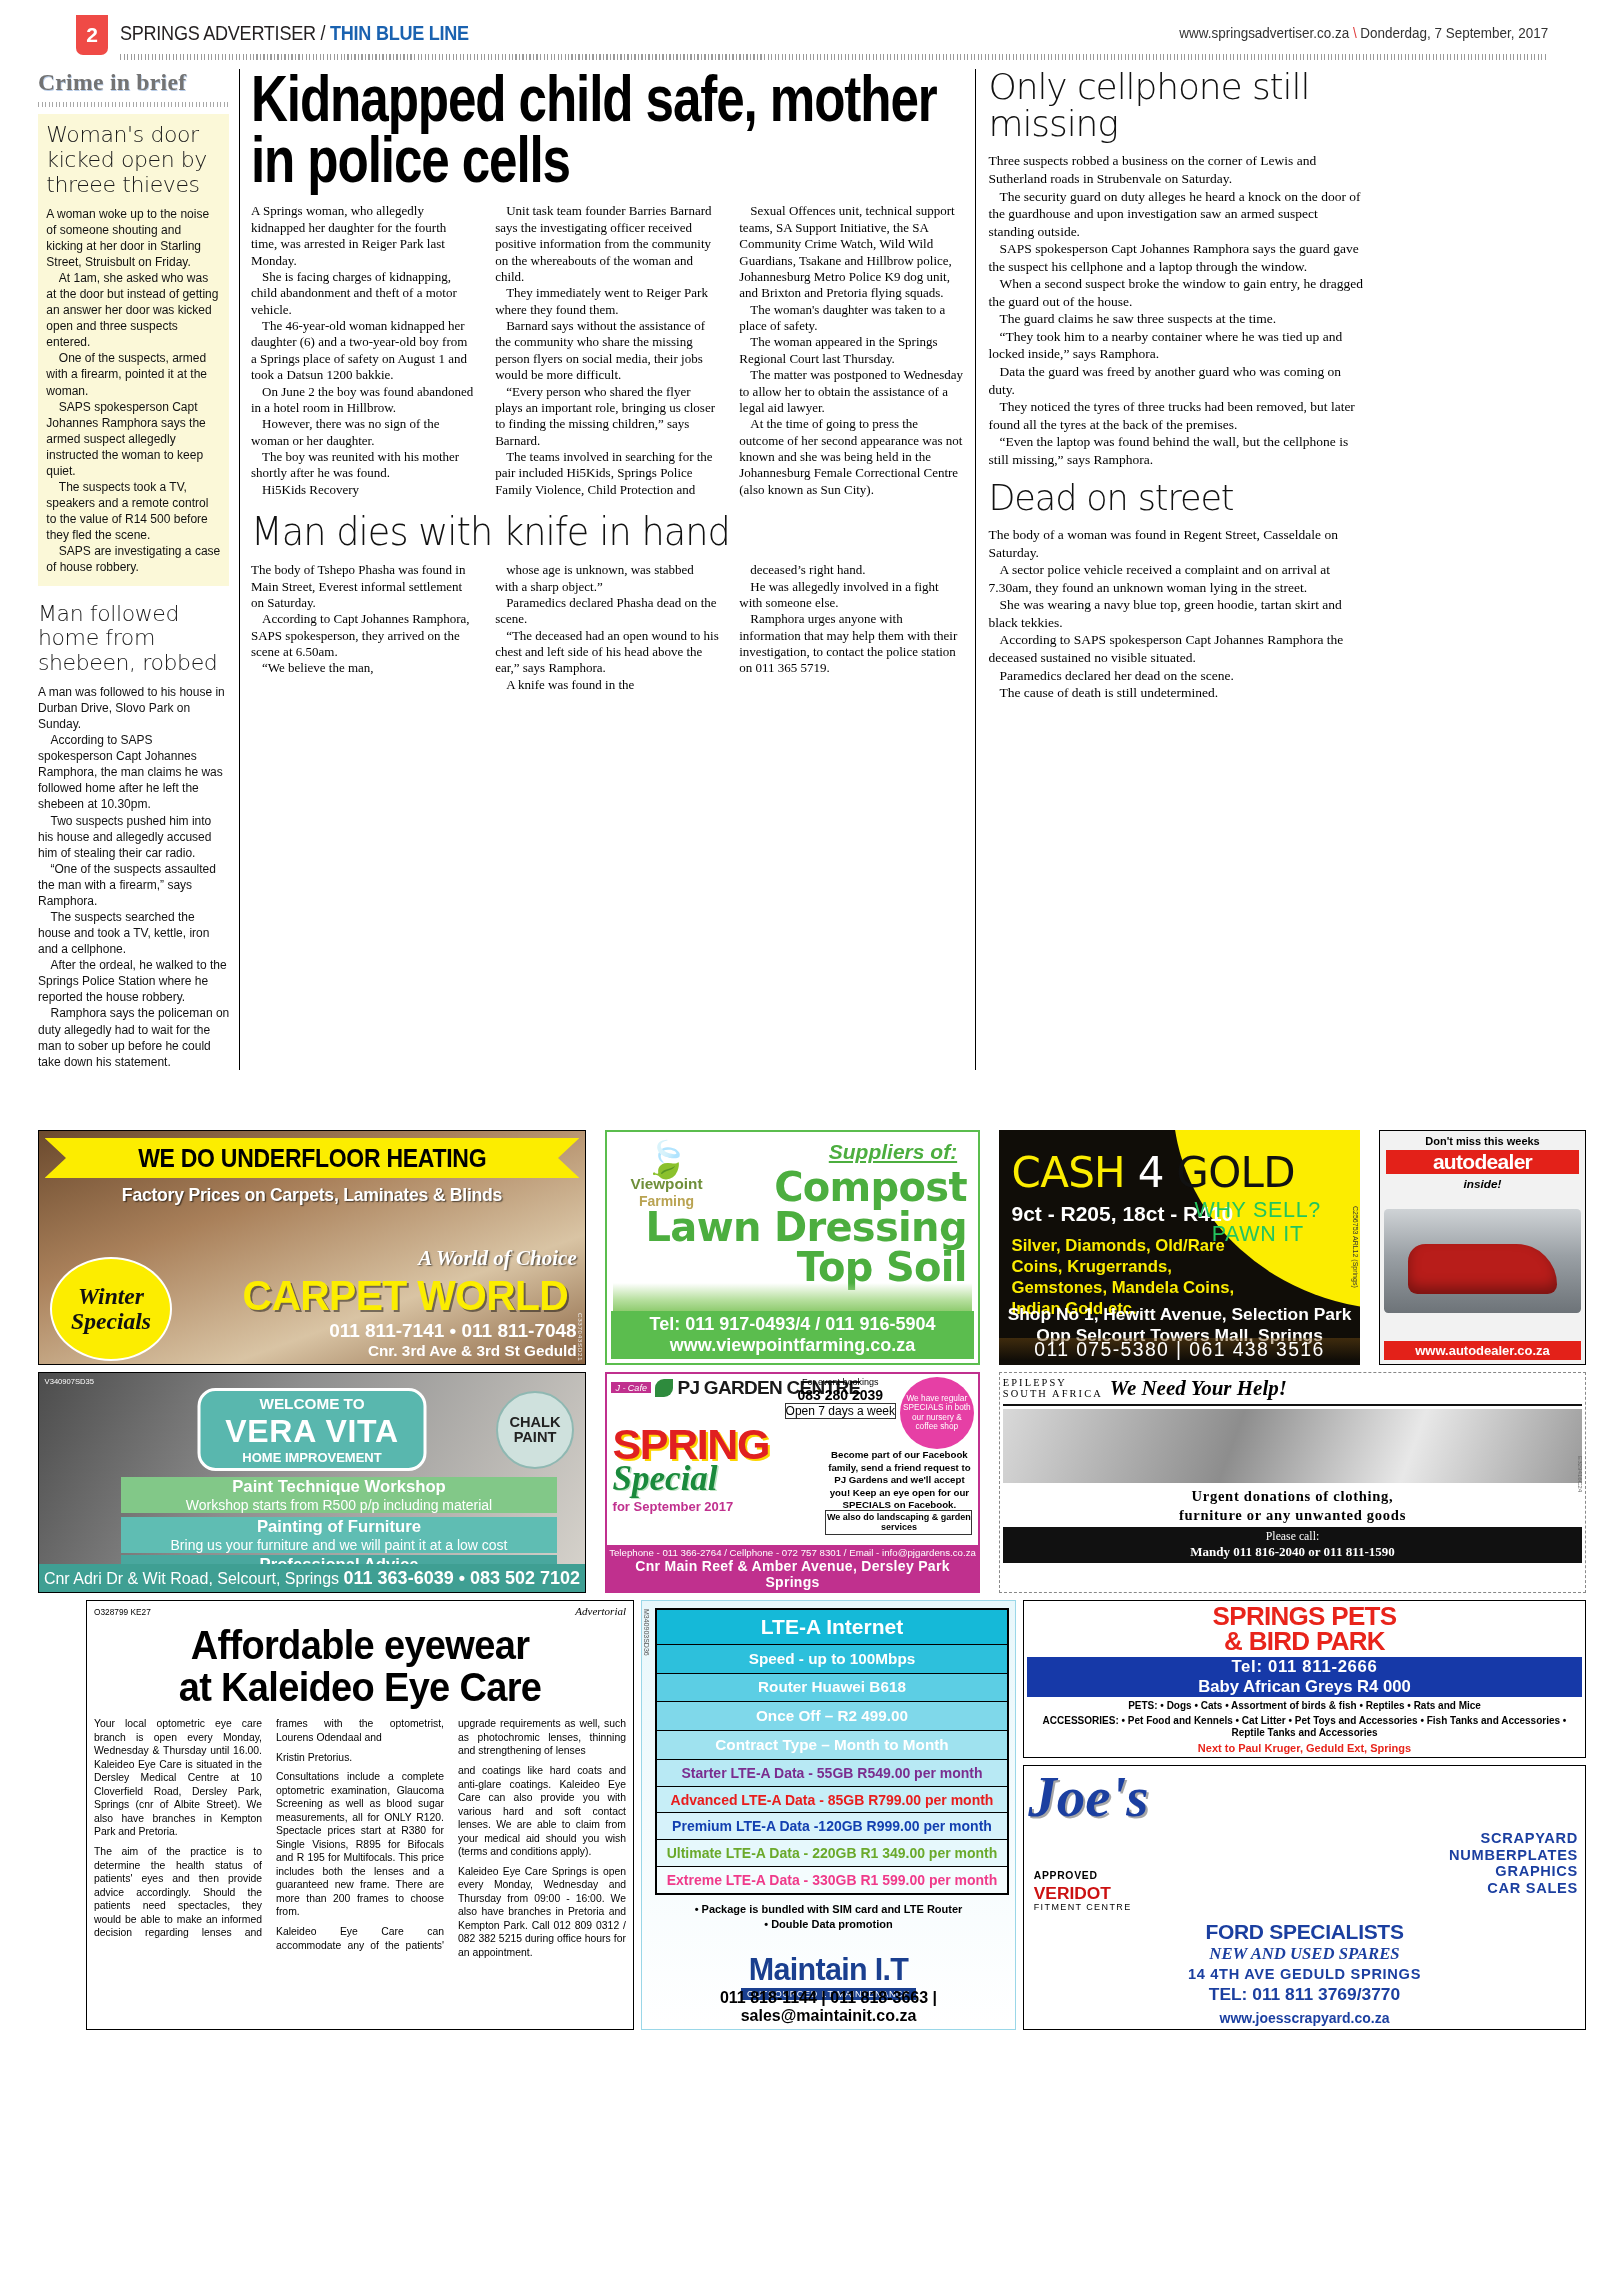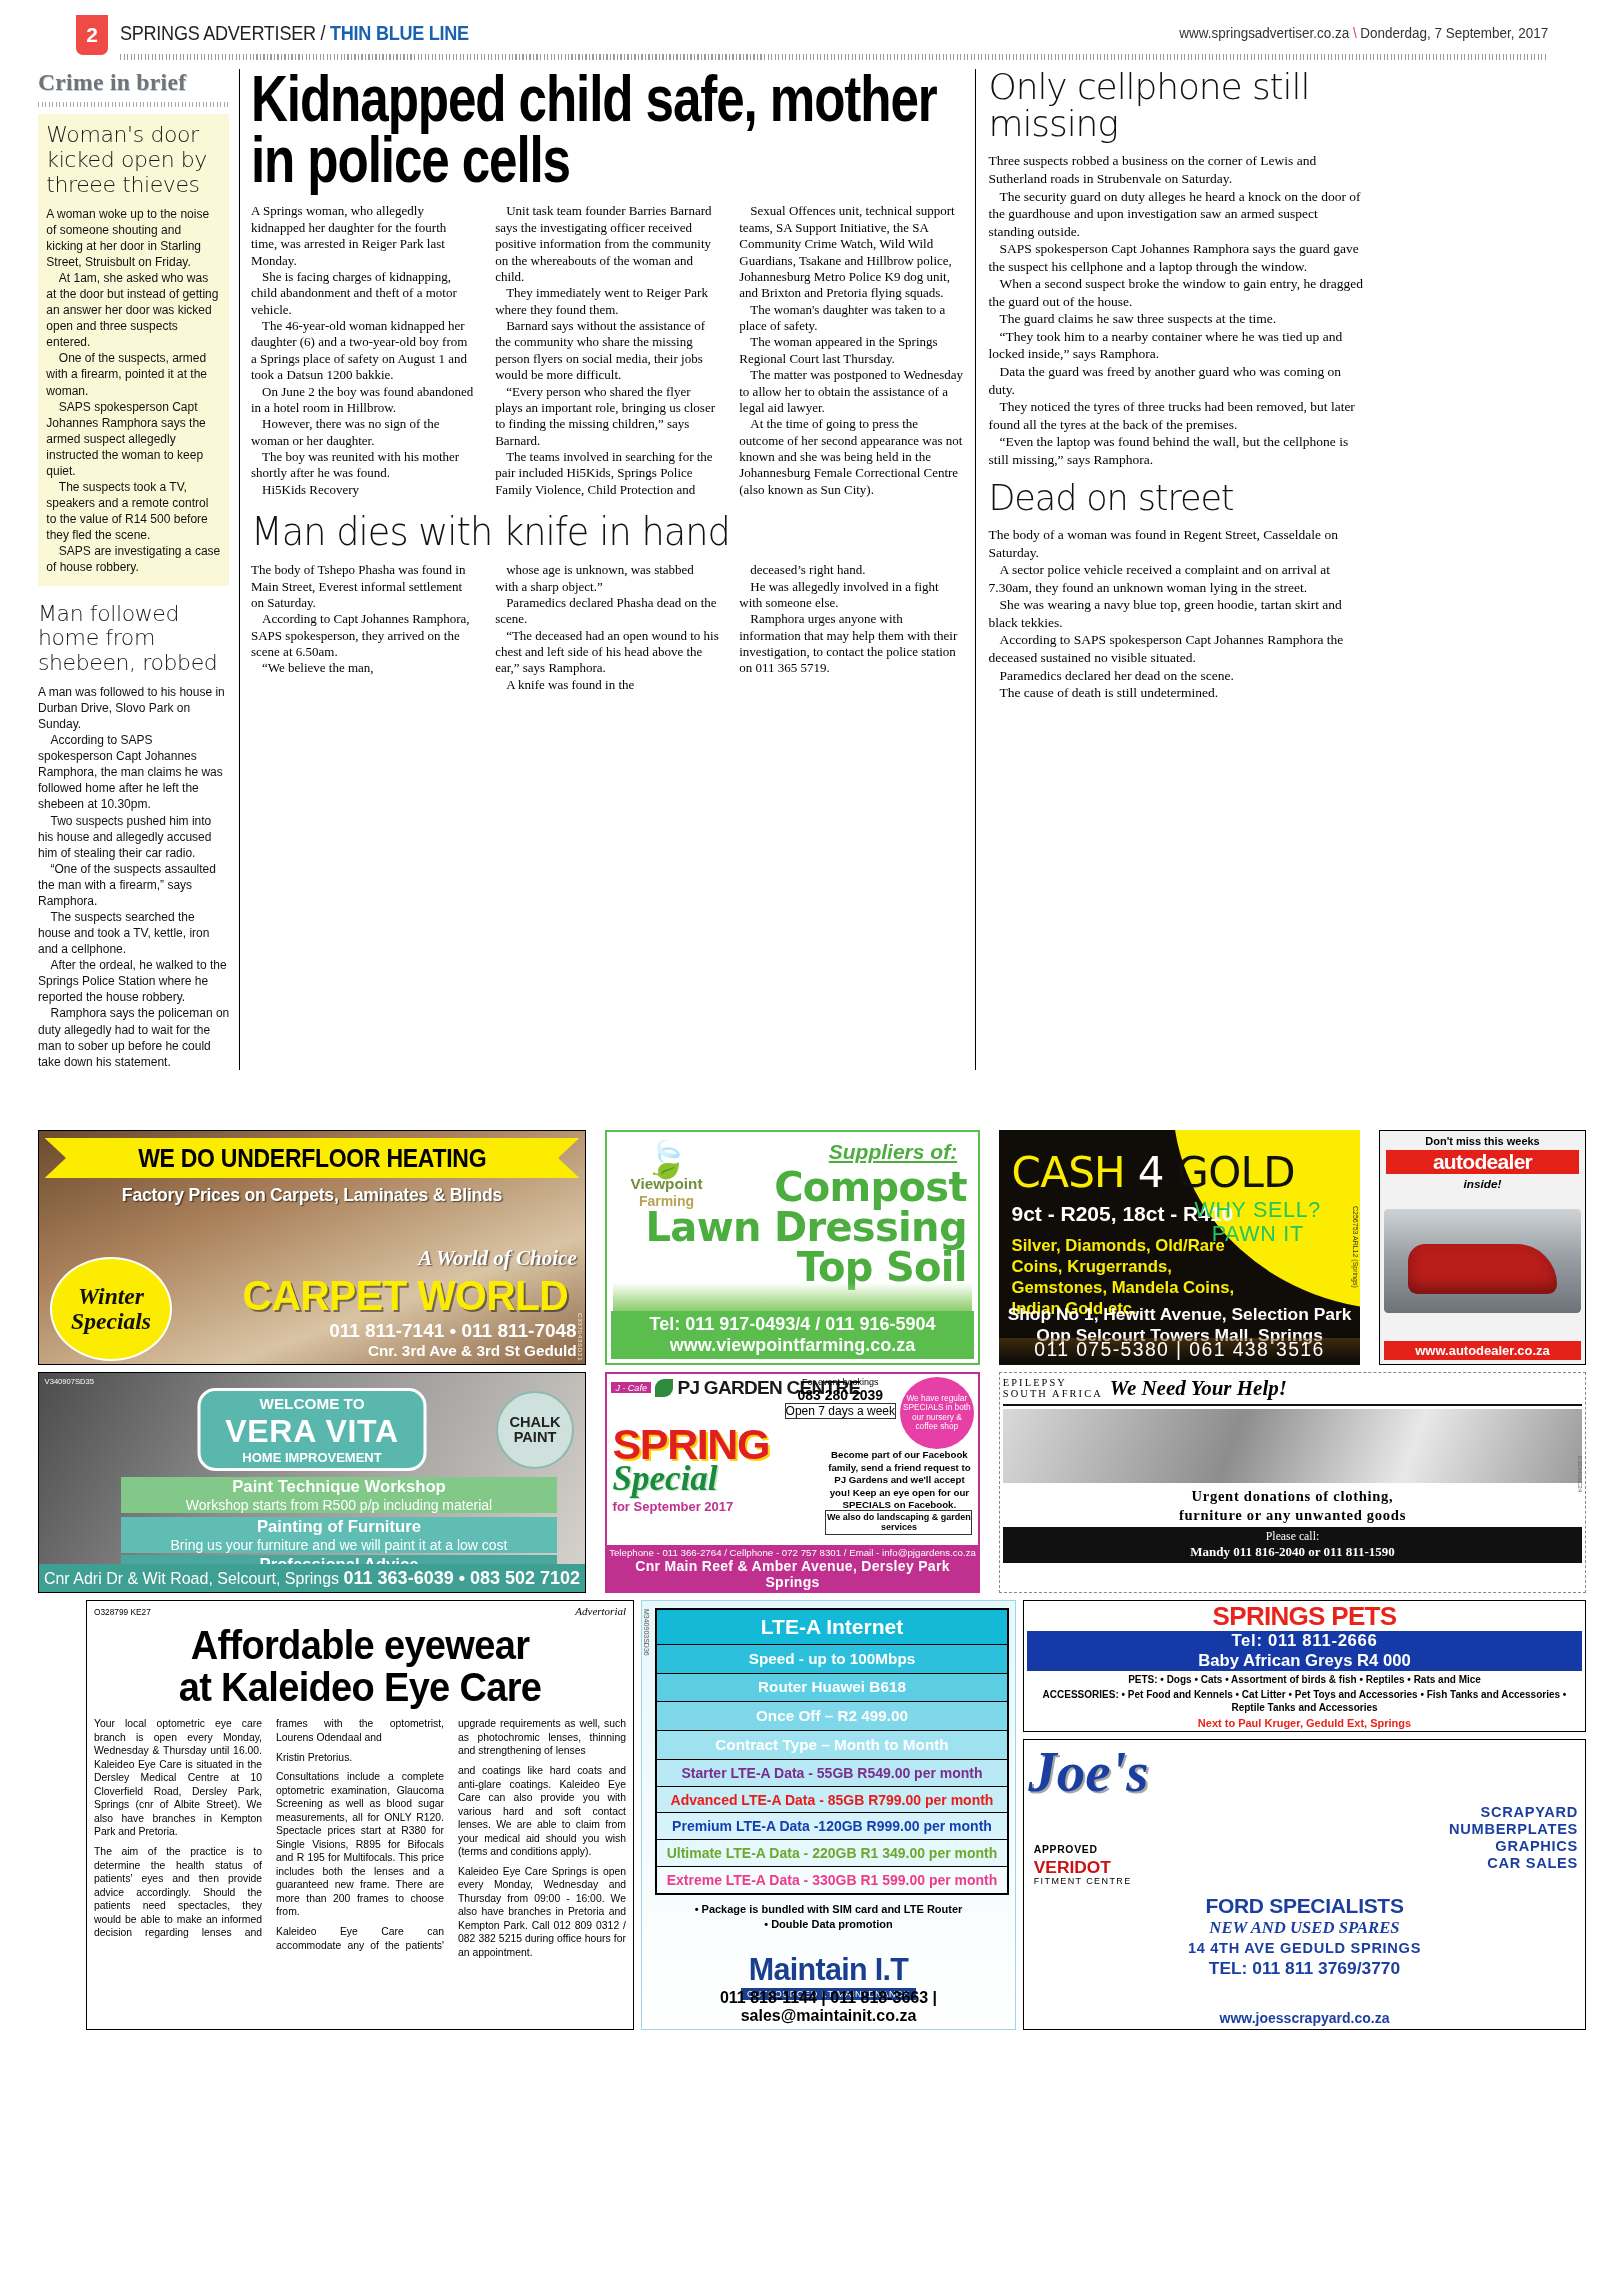--- a/index.html
+++ b/index.html
@@ -641,20 +641,21 @@
           <div class="mi">Maintain I.T</div>
           <div class="sub">OUTSOURCED I.T MAINTENANCE</div>
         </div>
         <div class="lte-foot">011 818-1144 | 011 818-3663 | sales@maintainit.co.za</div>
       </div>
 
       <div class="col3ads">
         <div class="ad ad-pets">
           <div class="pets-hd">
             <div>SPRINGS PETS</div>
+            <div>&amp; BIRD PARK</div>
           </div>
           <div class="pets-tel">Tel: 011 811-2666</div>
           <div class="pets-grey">Baby African Greys R4 000</div>
           <div class="pets-list">PETS: • Dogs • Cats • Assortment of birds &amp; fish • Reptiles • Rats and Mice</div>
           <div class="pets-list">ACCESSORIES: • Pet Food and Kennels • Cat Litter • Pet Toys and Accessories • Fish Tanks and Accessories • Reptile Tanks and Accessories</div>
           <div class="pets-addr">Next to Paul Kruger, Geduld Ext, Springs</div>
         </div>
 
         <div class="ad ad-joes">
           <div class="joes-name">Joe's</div>

